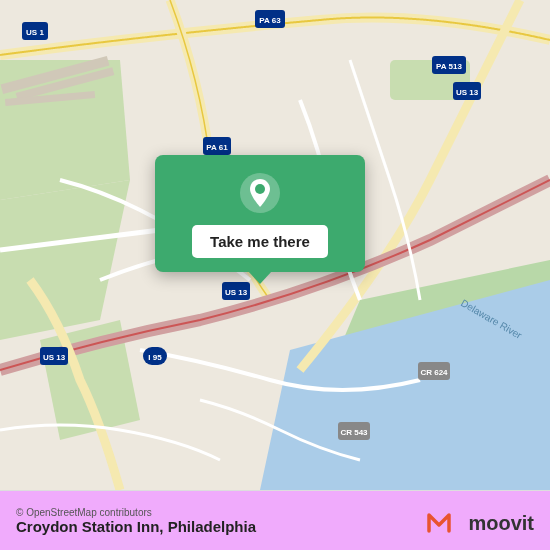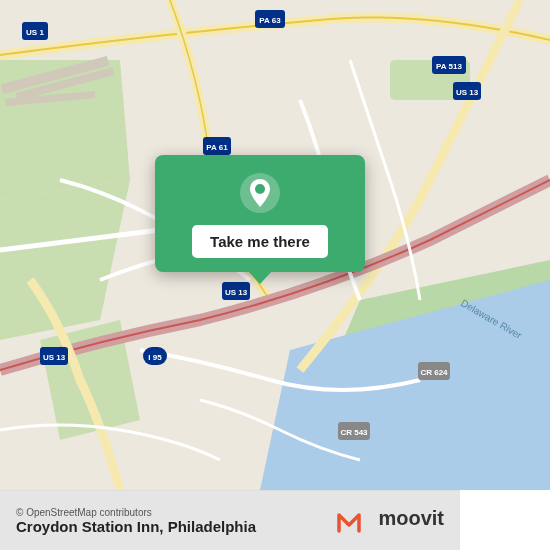--- a/index.html
+++ b/index.html
@@ -23,23 +23,23 @@
     
     .map-bg {
       width: 100%;
       height: 100%;
       position: absolute;
       top: 0;
       left: 0;
     }
 
     #bottom-bar {
-      width: 460px;
+      width: 550px;
       height: 60px;
-      background: #e5e5e5;
+      background: #f0abfc;
       display: flex;
       align-items: center;
       padding: 0 16px;
       border-top: 1px solid #ddd;
       justify-content: space-between;
     }
 
     .bottom-left {
       display: flex;
       flex-direction: column;
@@ -52,21 +52,21 @@
 
     .place-name {
       font-size: 15px;
       font-weight: 600;
       color: #222;
       text-align: center;
     }
 
     .moovit-logo {
       display: flex;
-      align-items: flex-start;
+      align-items: flex-end;
       gap: 15px;
     }
 
     .moovit-text {
       font-size: 20px;
       font-weight: bold;
       color: #333;
     }
 
     

